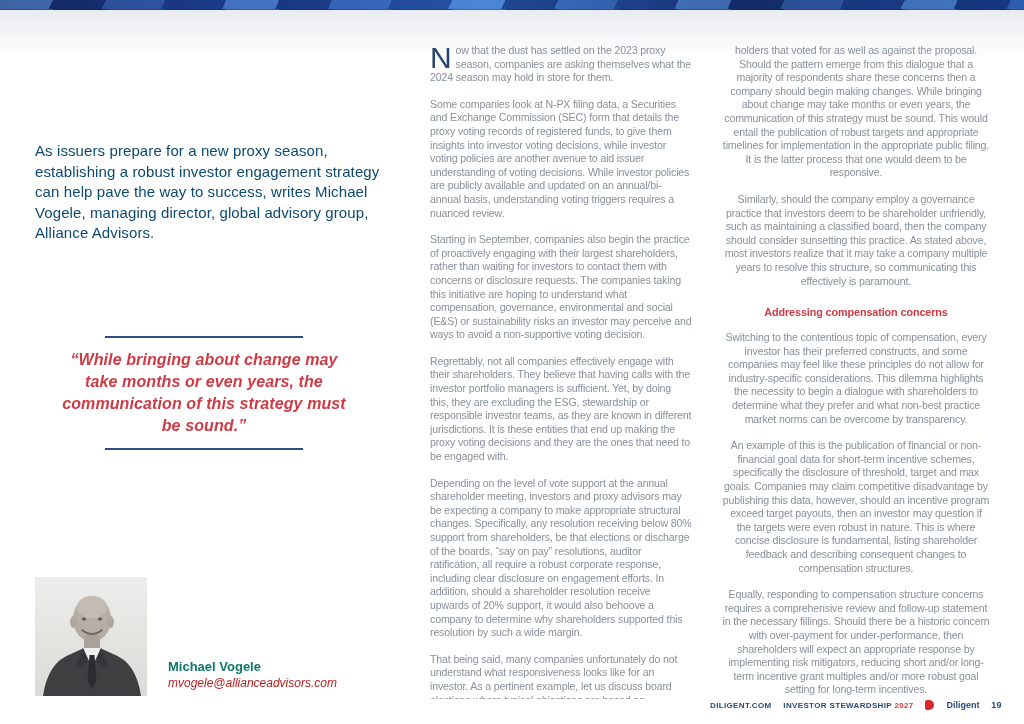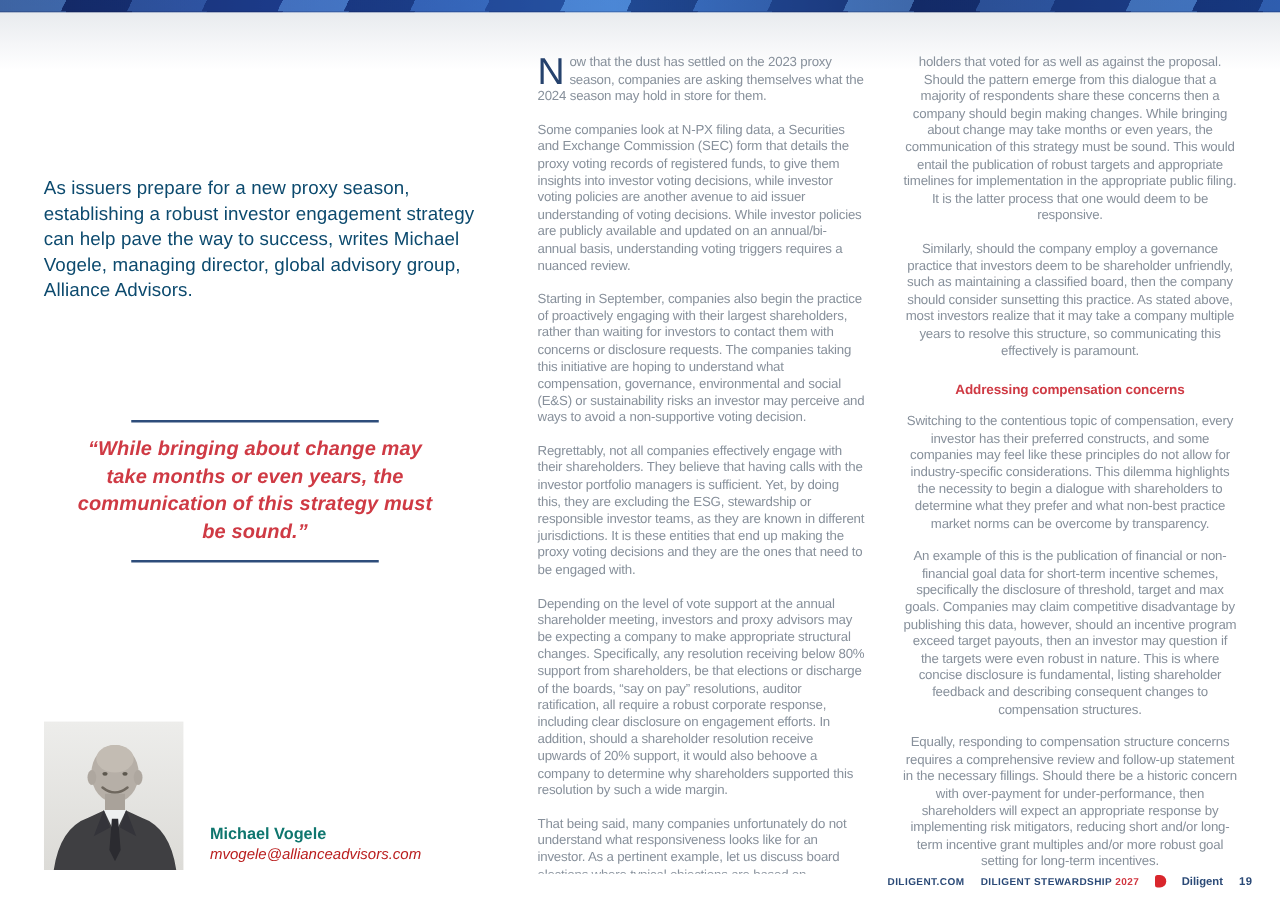--- a/index.html
+++ b/index.html
@@ -136,21 +136,21 @@
         <p>Switching to the contentious topic of compensation, every investor has their preferred constructs, and some companies may feel like these principles do not allow for industry-specific considerations. This dilemma highlights the necessity to begin a dialogue with shareholders to determine what they prefer and what non-best practice market norms can be overcome by transparency.</p>
         <p>An example of this is the publication of financial or non-financial goal data for short-term incentive schemes, specifically the disclosure of threshold, target and max goals. Companies may claim competitive disadvantage by publishing this data, however, should an incentive program exceed target payouts, then an investor may question if the targets were even robust in nature. This is where concise disclosure is fundamental, listing shareholder feedback and describing consequent changes to compensation structures.</p>
         <p>Equally, responding to compensation structure concerns requires a comprehensive review and follow-up statement in the necessary fillings. Should there be a historic concern with over-payment for under-performance, then shareholders will expect an appropriate response by implementing risk mitigators, reducing short and/or long-term incentive grant multiples and/or more robust goal setting for long-term incentives.</p>
       </div>
 
   </section>
 
   <footer class="footer">
     <span>DILIGENT.COM</span>
     <span>
-      <span>DILIGENT STEWARDSHIP</span>
+      <span>INVESTOR STEWARDSHIP</span>
       <span class="year">2027</span>
     </span>
     <span class="logo">
       <span class="dmark"></span>
       <span>Diligent</span>
     </span>
     <span class="pagenum">19</span>
   </footer>
 
 </div>

